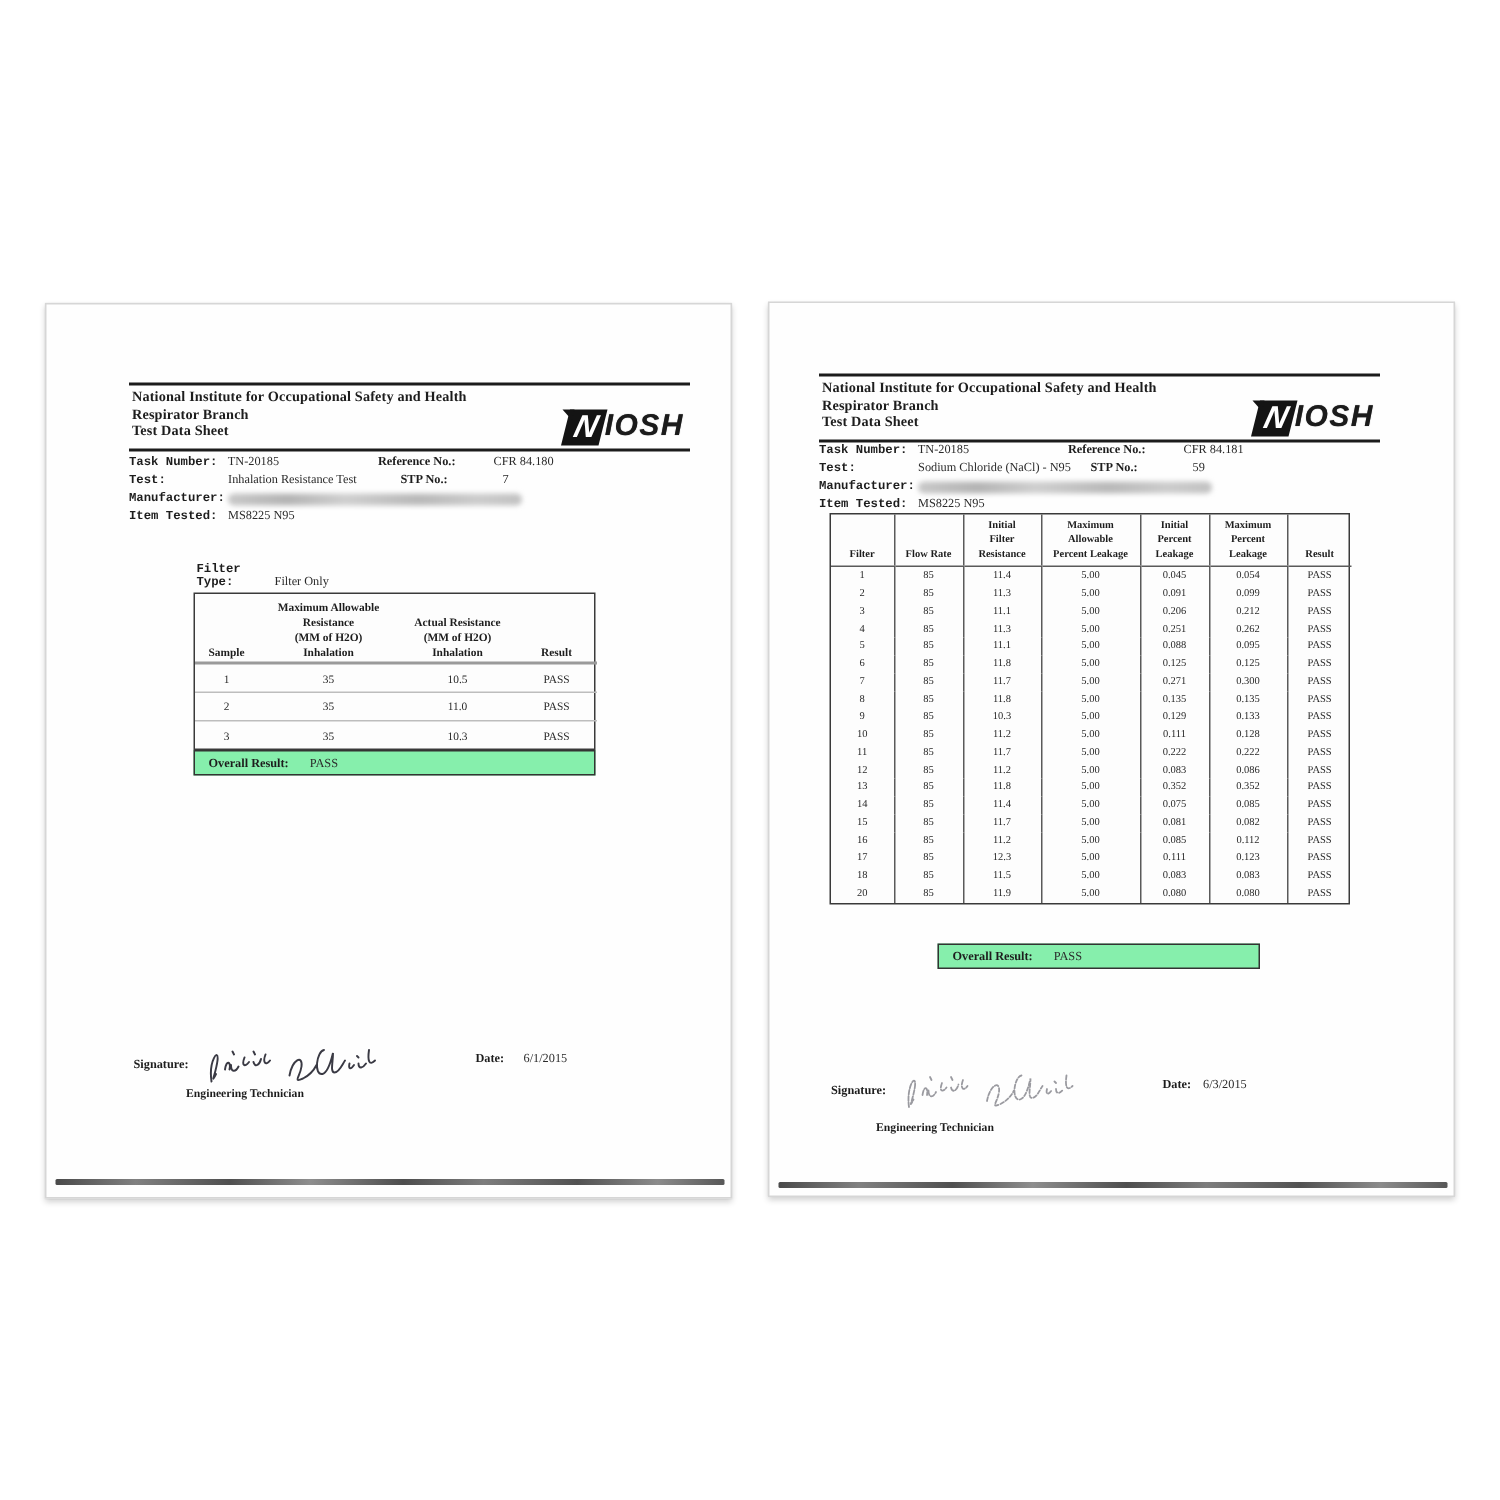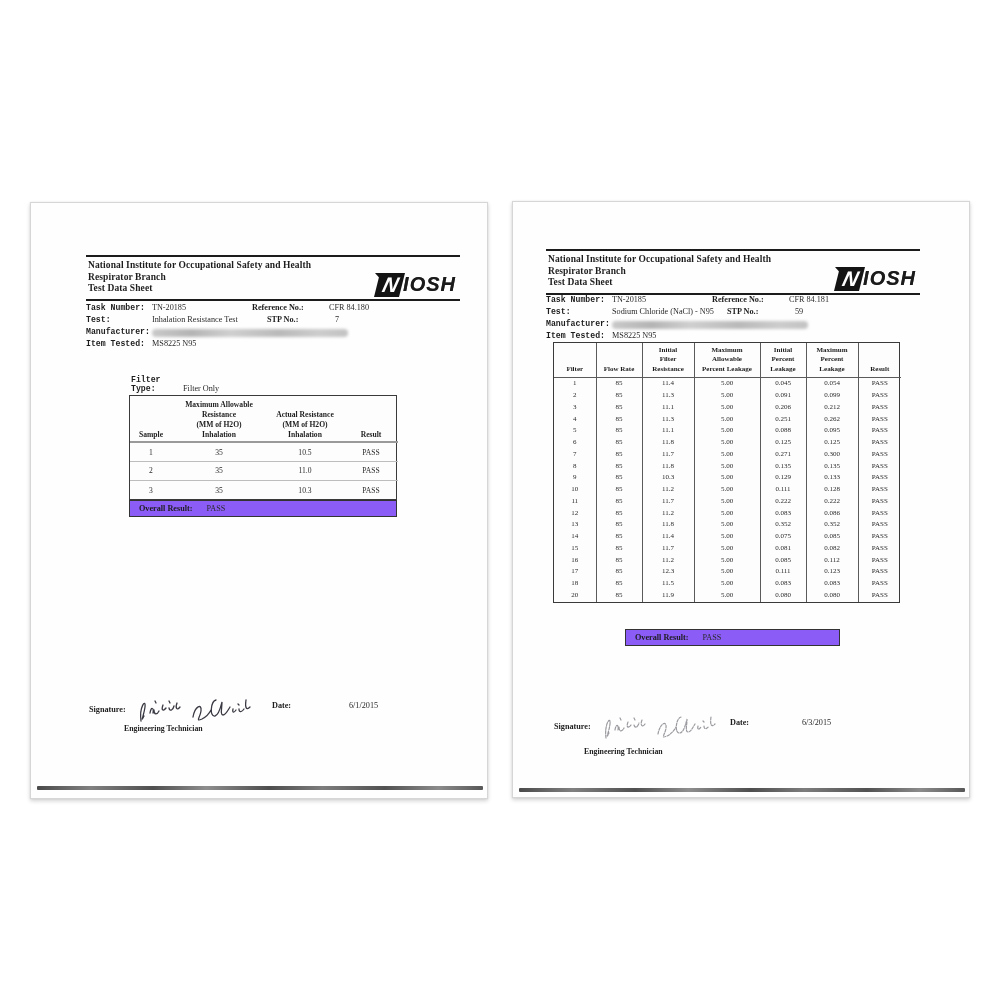--- a/index.html
+++ b/index.html
@@ -52,21 +52,21 @@
   .lt-wrap { position:absolute; left:98px; top:192px; width:268px; border:1.4px solid #3a3a3a;
              background:#fdfdfd; }
   table { border-collapse:collapse; width:100%; table-layout:fixed; }
   .lt { font-size:7.6px; }
   .lt thead th { font-weight:bold; vertical-align:bottom; text-align:center; white-space:pre-line;
                  line-height:1.3; padding:4px 2px 2px; border-bottom:2px solid #9a9a9a; color:#1d1d1d; }
   .lt tbody td { text-align:center; height:19px; color:#2a2a2a; }
   .lt tbody tr + tr td { border-top:1px solid #bdbdbd; }
 
   
-  .overall { position:absolute; border:1.4px solid #333; background:#8b5cf6; height:17px;
+  .overall { position:absolute; border:1.4px solid #333; background:#86efac; height:17px;
              line-height:15px; font-size:8.2px; padding-left:9px; }
   #page-left  .overall { left:98px; top:297px; width:268px; }
   #page-right .overall { left:112px; top:427px; width:215px; }
   .overall .olabel { font-weight:bold; color:#1d1d1d; }
   .overall .oval { margin-left:12px; color:#2a2a2a; }
 
   
   .rt-wrap { position:absolute; left:40px; top:140px; width:347px; border:1.4px solid #3a3a3a;
              background:#fdfdfd; }
   .rt { font-size:7px; }
@@ -76,21 +76,21 @@
                  line-height:1.35; padding:3px 1px 3px; border-bottom:1px solid #5a5a5a; color:#1d1d1d; }
   .rt tbody td { text-align:center; height:11.75px; line-height:11.75px; color:#2a2a2a; }
 
   
   .sig-row { position:absolute; font-size:8.2px; }
   #page-left  .sig-row { left:58px;  top:494px; width:360px; height:40px; }
   #page-right .sig-row { left:41px;  top:512px; width:360px; height:40px; }
   .sig-label { position:absolute; left:0; top:8px; font-weight:bold; color:#1d1d1d; }
   .sig-svg { position:absolute; left:44px; top:-6px; }
   #page-right .sig-svg { opacity:.55; }
-  .date-label { position:absolute; font-weight:bold; color:#1d1d1d; top:4px; }
+  .date-label { position:absolute; font-weight:bold; color:#1d1d1d; top:4px;margin-left:45px; }
   #page-left  .date-label { left:183px; }
   #page-right .date-label { left:176px; }
   .date-val { position:absolute; top:4px; color:#2a2a2a;padding-left:38px; }
   #page-left  .date-val { left:222px; }
   #page-right .date-val { left:210px; }
   .tech-title { position:absolute; font-size:7.8px; font-weight:bold; color:#1d1d1d; }
   #page-left  .tech-title { left:93px; top:521px; }
   #page-right .tech-title { left:71px; top:545px; }
 
   

